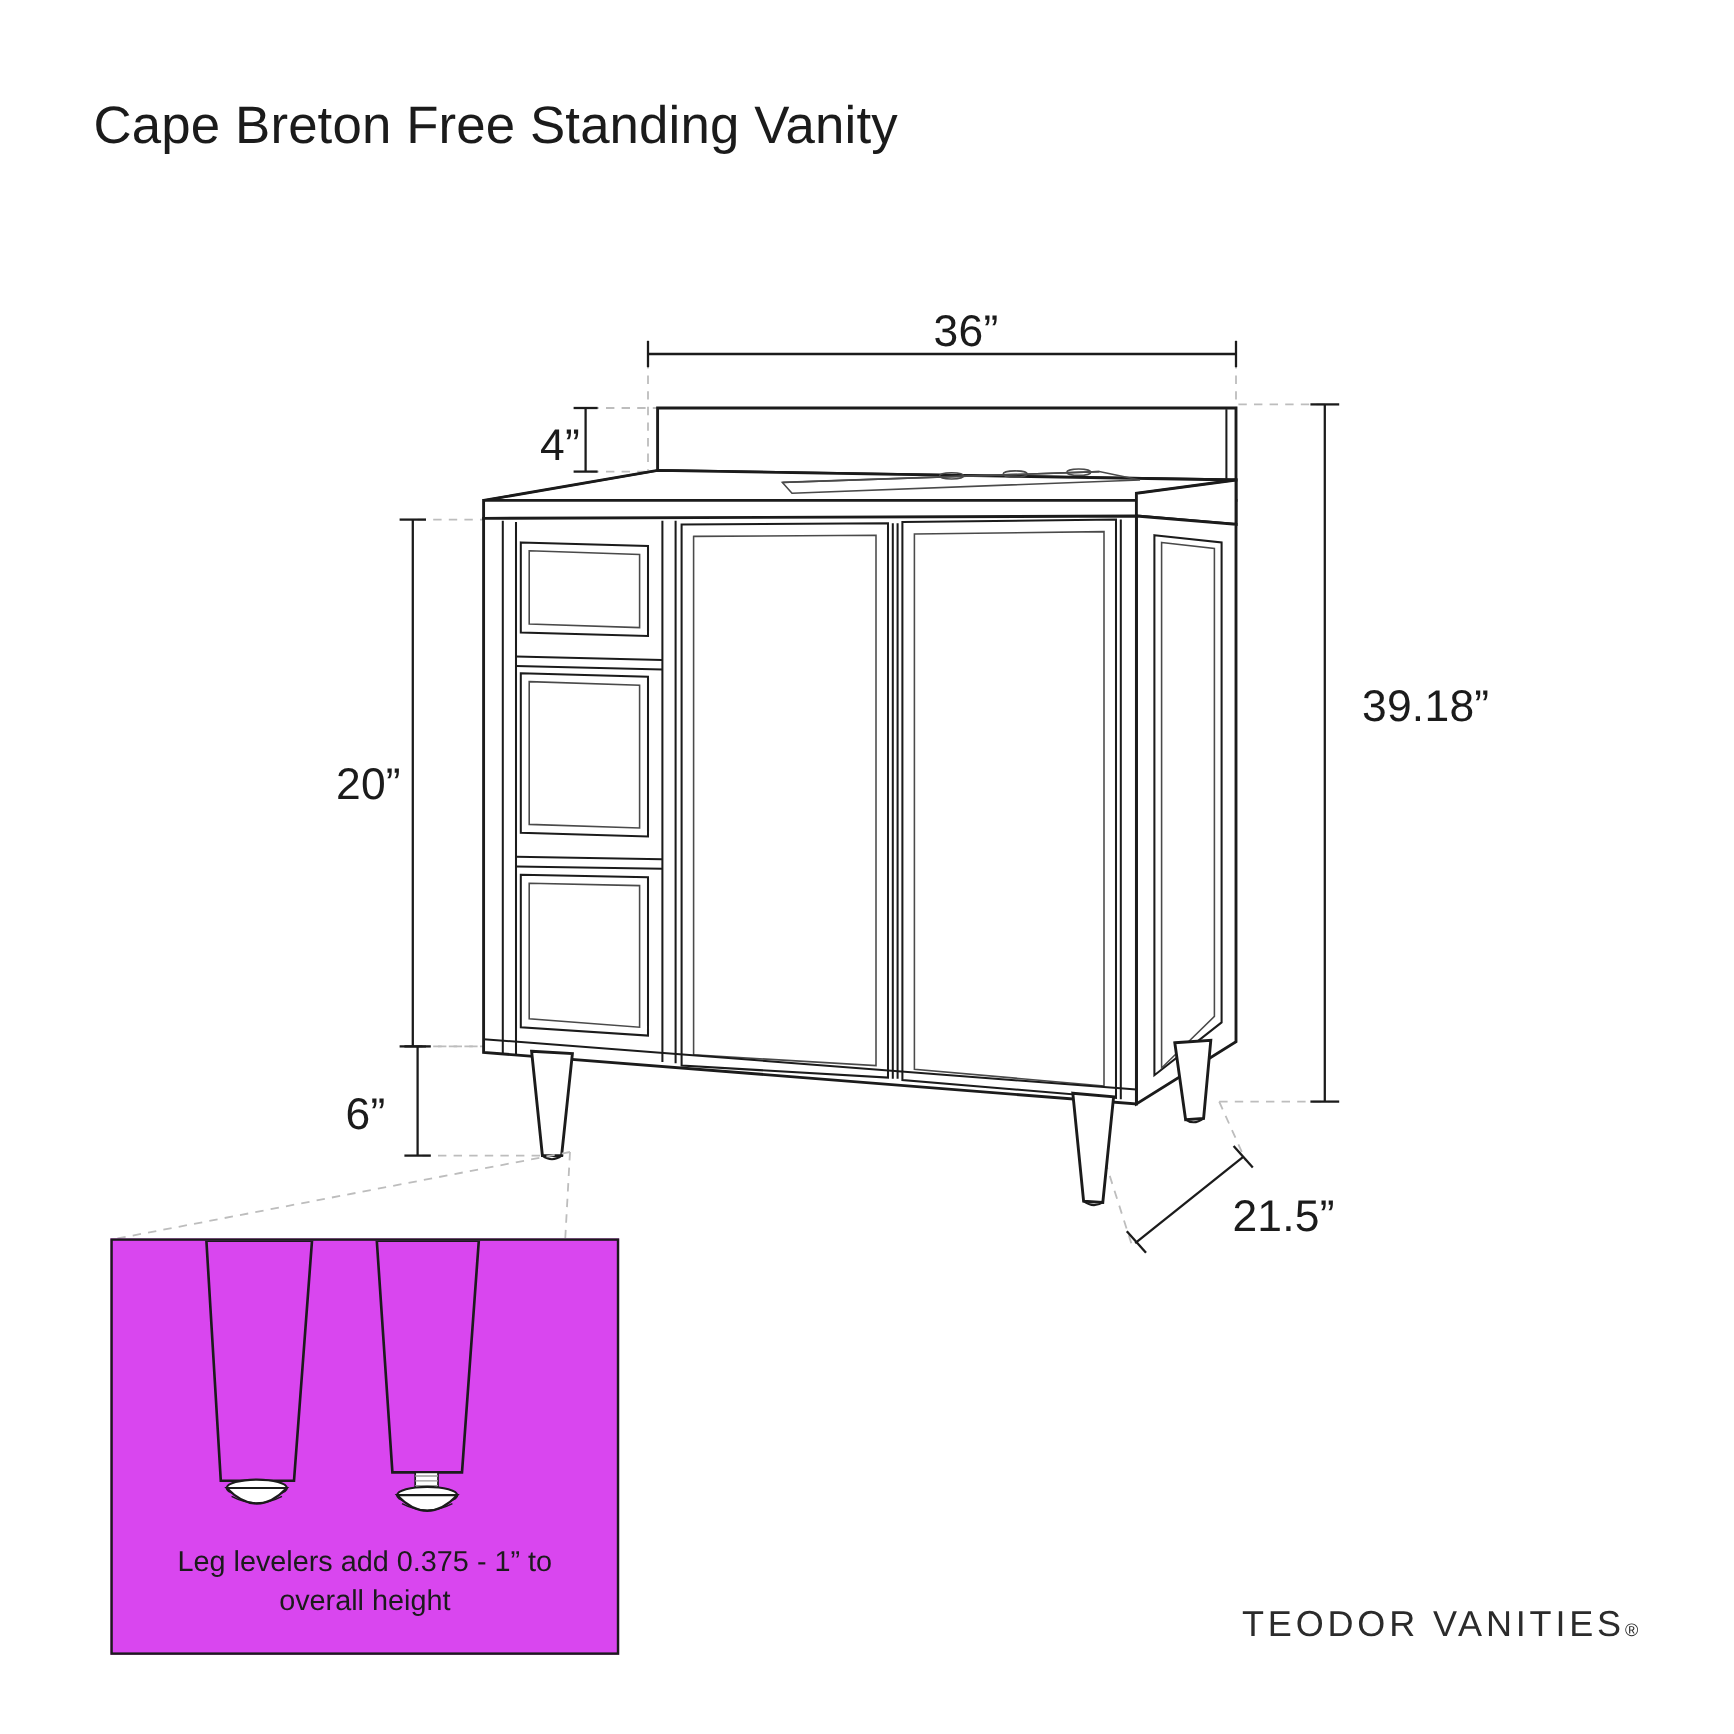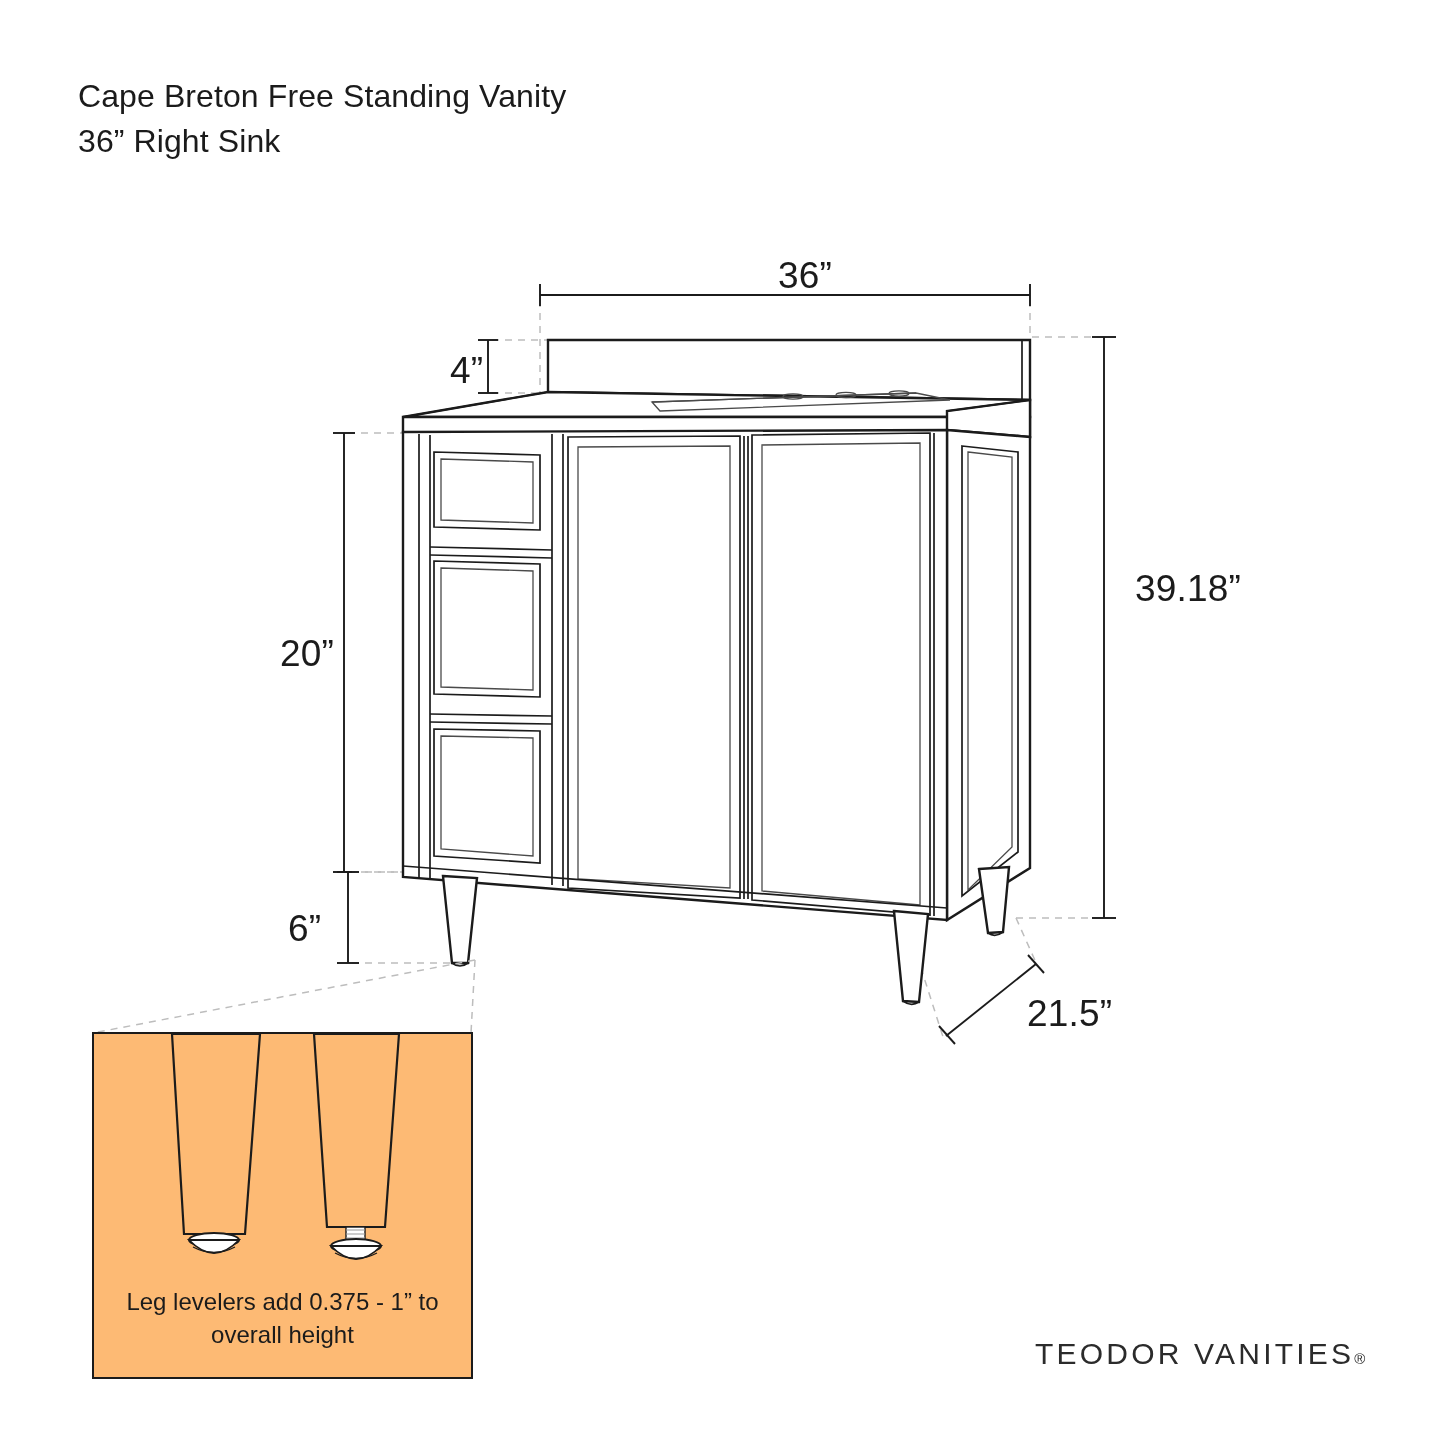--- a/index.html
+++ b/index.html
@@ -21,21 +21,21 @@
     width: 1445px;
     height: 1445px;
   }
   .title-block {
     position: absolute;
     left: 78px;
     top: 74px;
     width: 900px;
   }
   .title-line {
-    font-size: 32px;
+    font-size: 44px;
     font-weight: 400;
     line-height: 1.42;
     letter-spacing: 0.1px;
     color: #1b1b1b;
     white-space: nowrap;
   }
   .dim-label {
     position: absolute;
     font-size: 37px;
     color: #1b1b1b;
@@ -46,24 +46,24 @@
   #dim-4  { left: 450px; top: 350px; }
   #dim-3918 { left: 1135px; top: 568px; }
   #dim-28 { left: 280px; top: 633px; }
   #dim-6  { left: 288px; top: 908px; }
   #dim-215 { left: 1003px; top: 993px; margin-left: 24px; }
 
   .inset-box {
     position: absolute;
     left: 92px;
     top: 1032px;
-    width: 381px;
+    width: 424px;
     height: 347px;
     border: 2px solid #1b1b1b;
-    background: #fdba74;
+    background: #d946ef;
     box-sizing: border-box;
   }
   .inset-caption {
     position: absolute;
     left: 0;
     right: 0;
     bottom: 26px;
     text-align: center;
     font-size: 24px;
     line-height: 1.38;
@@ -265,21 +265,20 @@
   </g>
 
   <g>
     <path class="dash" d="M475 960 L93 1033"></path>
     <path class="dash" d="M475 960 L471 1033"></path>
   </g>
 </svg>
 
 <div class="title-block">
   <div class="title-line">Cape Breton Free Standing Vanity</div>
-  <div class="title-line">36” Right Sink</div>
 </div>
 
 <div class="dim-label" id="dim-36">36”</div>
 <div class="dim-label" id="dim-4">4”</div>
 <div class="dim-label" id="dim-3918">39.18”</div>
 <div class="dim-label" id="dim-28">20”</div>
 <div class="dim-label" id="dim-6">6”</div>
 <div class="dim-label" id="dim-215">21.5”</div>
 
 <div class="inset-box">

